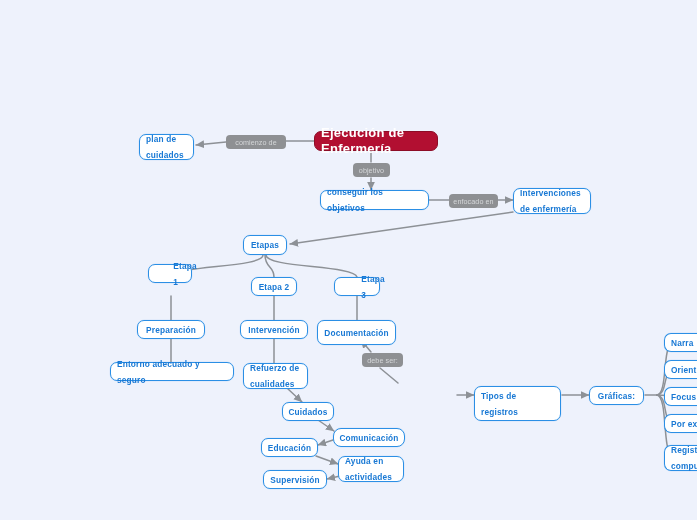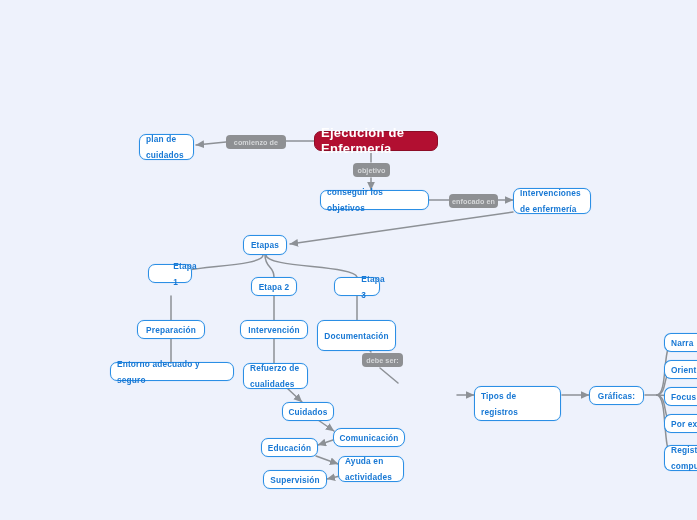--- a/index.html
+++ b/index.html
@@ -43,21 +43,21 @@
     box-sizing:border-box;
     background:#8e9093;
     border-radius:4px;
     color:#d5d7d9;
     font-size:7.2px;
     line-height:9px;
     display:flex;
     align-items:center;
     justify-content:center;
     padding:1px 2px;
-    font-weight:bold;
+    font-weight:normal;
     letter-spacing:.01em;
   }
   .clipped{border-right:none;border-radius:7px 0 0 7px;}
 </style>
 </head>
 <body>
 
 <div id="canvas">
 
   <svg id="wires" viewBox="0 0 697 520">
@@ -135,21 +135,21 @@
 de enfermería</div>
 
   <div class="node" style="left:243px;top:235px;width:44px;height:20px;justify-content:center;">Etapas</div>
 
   <div class="node" style="left:148px;top:264px;width:28px;height:19px;justify-content:center;padding-left:36px;">Etapa 1</div>
   <div class="node" style="left:251px;top:277px;width:46px;height:19px;justify-content:center;">Etapa 2</div>
   <div class="node" style="left:334px;top:277px;width:46px;height:19px;justify-content:center;padding-left:38px;">Etapa 3</div>
 
   <div class="node" style="left:137px;top:320px;width:68px;height:19px;justify-content:center;">Preparación</div>
   <div class="node" style="left:240px;top:320px;width:68px;height:19px;justify-content:center;">Intervención</div>
-  <div class="node" style="left:317px;top:320px;width:79px;height:31px;justify-content:center;">Documentación</div>
+  <div class="node" style="left:317px;top:320px;width:79px;height:25px;justify-content:center;">Documentación</div>
 
   <div class="node" style="left:110px;top:362px;width:124px;height:19px;justify-content:center;">Entorno adecuado y seguro</div>
 
   <div class="node" style="left:243px;top:363px;width:65px;height:26px;">Refuerzo de
 cualidades</div>
 
   <div class="node" style="left:282px;top:402px;width:52px;height:19px;justify-content:center;">Cuidados</div>
 
   <div class="node" style="left:333px;top:428px;width:72px;height:19px;justify-content:center;border-radius:8px;">Comunicación</div>
 

